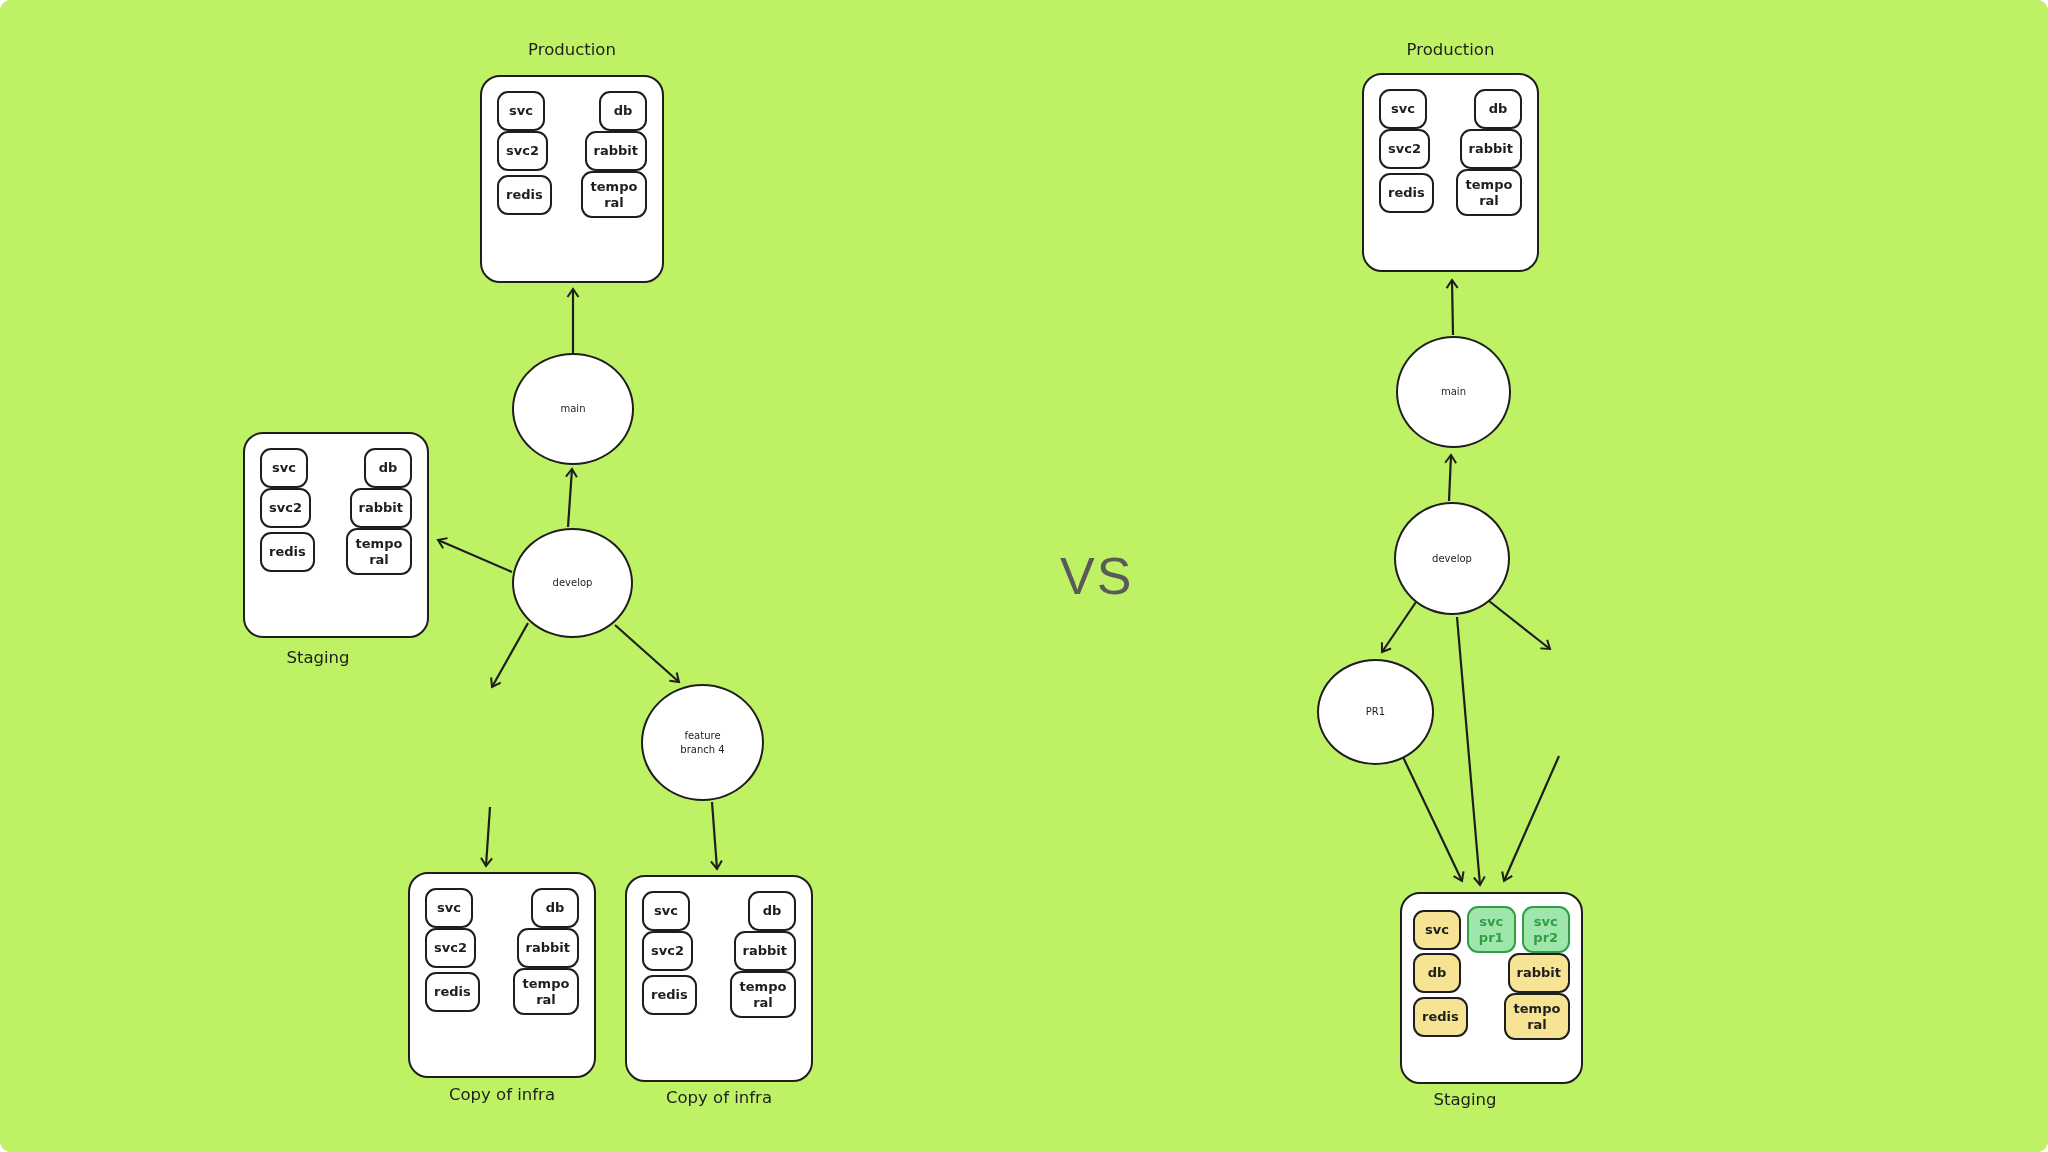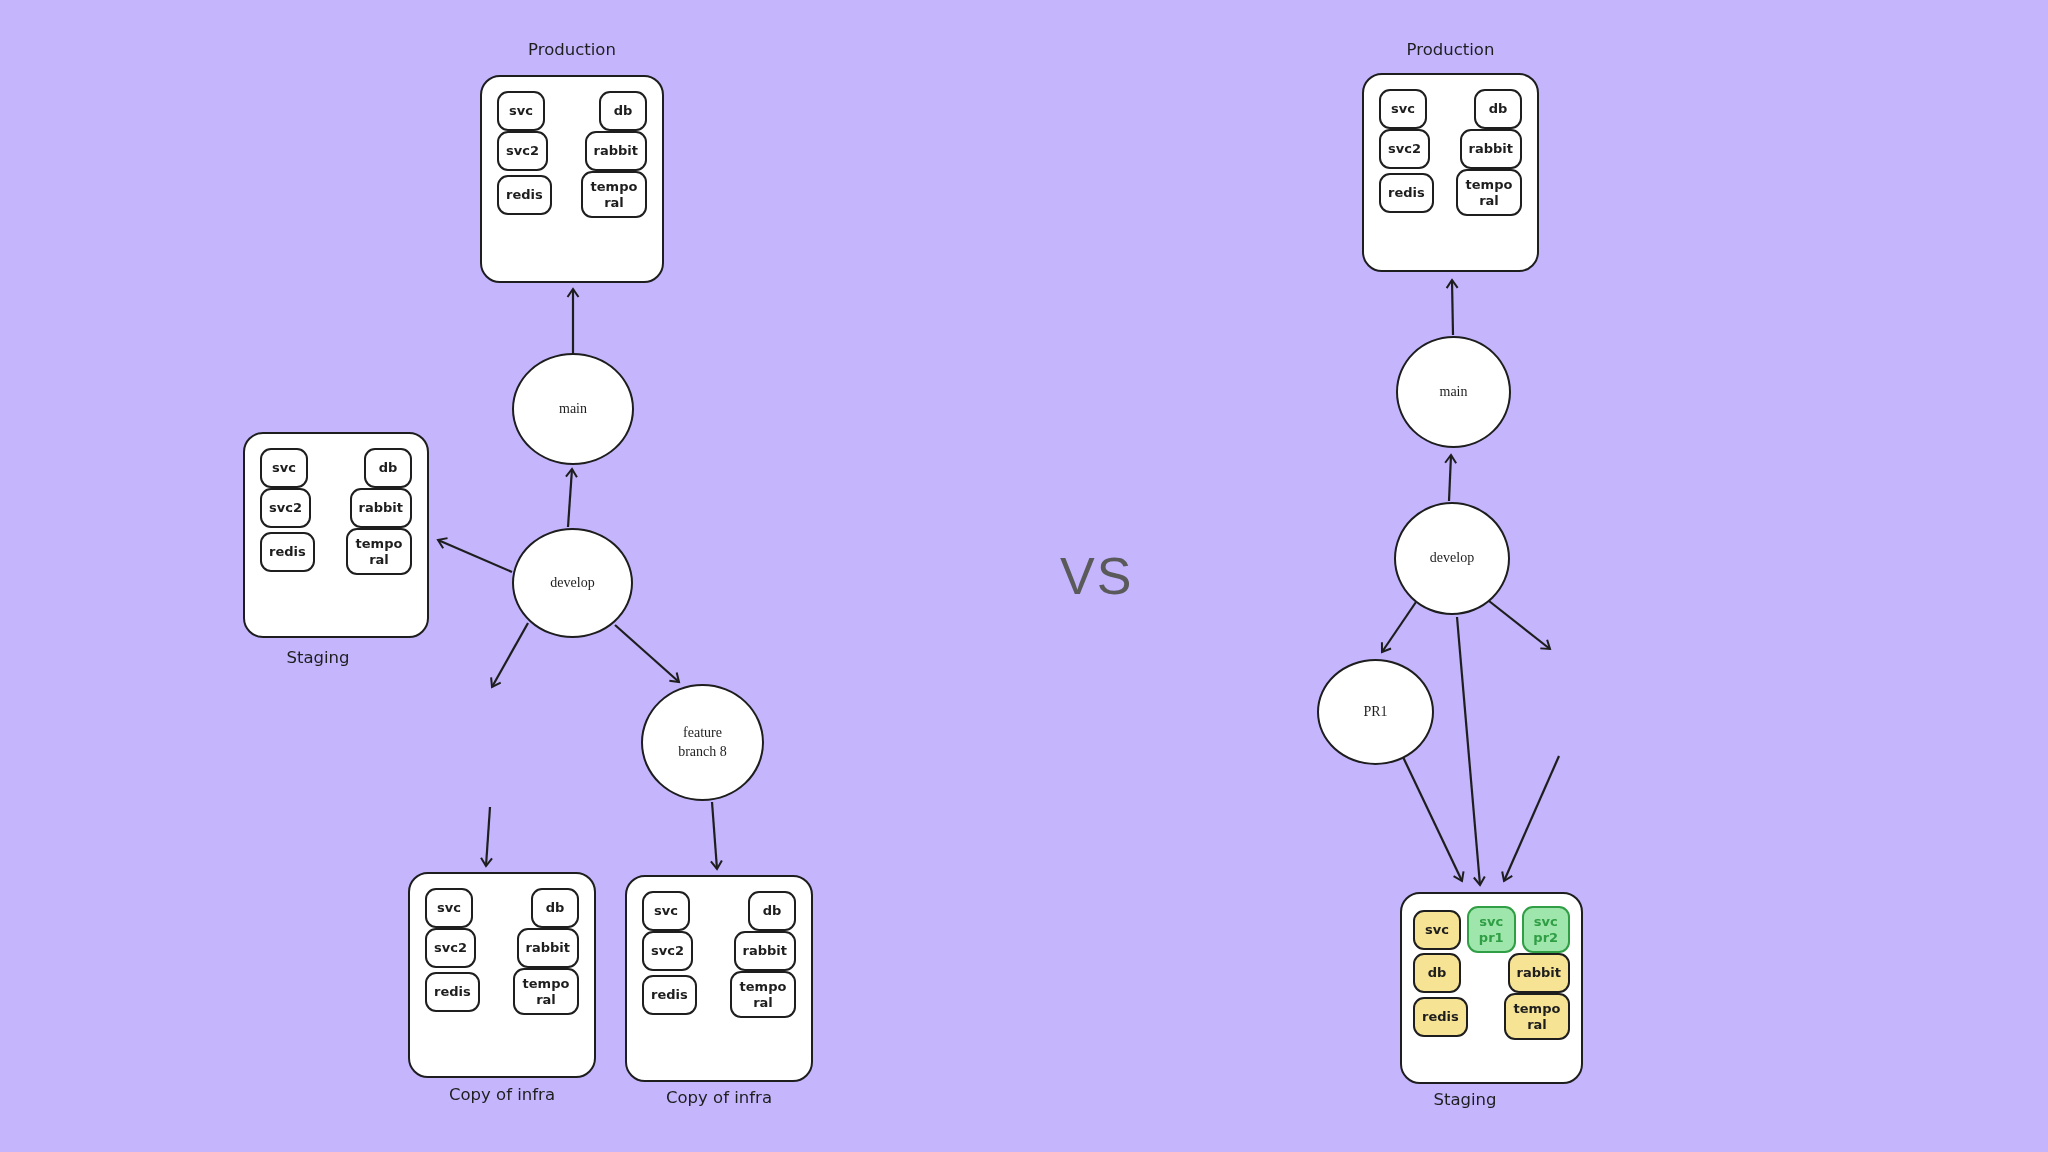--- a/index.html
+++ b/index.html
@@ -1,20 +1,20 @@
 <!DOCTYPE html>
 <html><head>
 <meta charset="utf-8">
 <style>
   html,body{margin:0;padding:0;background:#ffffff;}
   body{
     width:2048px;height:1152px;overflow:hidden;
     font-family:"DejaVu Sans",sans-serif;color:#1e1e1e;
   }
-  .canvas{position:relative;width:2048px;height:1152px;background:#c4b5fd;}
+  .canvas{position:relative;width:2048px;height:1152px;background:#bef264;border-radius:11px;}
   .arrows{position:absolute;left:0;top:0;width:2048px;height:1152px;pointer-events:none;}
 
   .infra-box{
     position:absolute;border:2.5px solid #1e1e1e;border-radius:20px;
     background:#ffffff;box-sizing:border-box;
   }
   .infra-grid{
     display:flex;flex-direction:column;
     height:100%;padding:14px 15px;box-sizing:border-box;font-weight:bold;
   }
@@ -25,21 +25,21 @@
     display:flex;align-items:center;justify-content:center;
     text-align:center;font-size:13px;line-height:1.2;
     overflow-wrap:anywhere;box-sizing:border-box;
   }
   .sv-yellow{background:#f7e394;border-color:#1e1e1e;color:#1e1e1e;}
   .sv-green{background:#9fe6ac;border-color:#2f9e44;color:#2f9e44;}
 
   .circle{
     position:absolute;border:2.5px solid #1e1e1e;border-radius:50%;
     background:#ffffff;display:flex;align-items:center;justify-content:center;
-    text-align:center;font-size:14px;line-height:1.35;box-sizing:border-box;font-family:Liberation Serif, serif;
+    text-align:center;font-size:10px;line-height:1.35;box-sizing:border-box;
   }
   .circle .lbl{max-width:70px;}
 
   .box-title{
     position:absolute;font-size:16.5px;text-align:center;
     white-space:nowrap;color:#1e1e1e;
   }
   .vs{
     position:absolute;font-family:"Liberation Sans",sans-serif;
     font-size:52px;color:#5a5a5a;letter-spacing:2px;
@@ -111,21 +111,21 @@
   </div>
   <div class="box-title" style="left:243px;top:648px;width:150px;">Staging</div>
 
   <div class="circle" style="left:512px;top:353px;width:122px;height:112px;">
     <span class="lbl">main</span>
   </div>
   <div class="circle" style="left:512px;top:528px;width:121px;height:110px;">
     <span class="lbl">develop</span>
   </div>
   <div class="circle" style="left:641px;top:684px;width:123px;height:117px;">
-    <span class="lbl">feature branch 8</span>
+    <span class="lbl">feature branch 4</span>
   </div>
 
   <div class="infra-box" style="left:408px;top:872px;width:188px;height:206px;">
     <div class="infra-grid">
         <div class="svc-row">
           <div class="service">svc</div>
           <div class="service">db</div>
         </div>
         <div class="svc-row">
           <div class="service">svc2</div>

